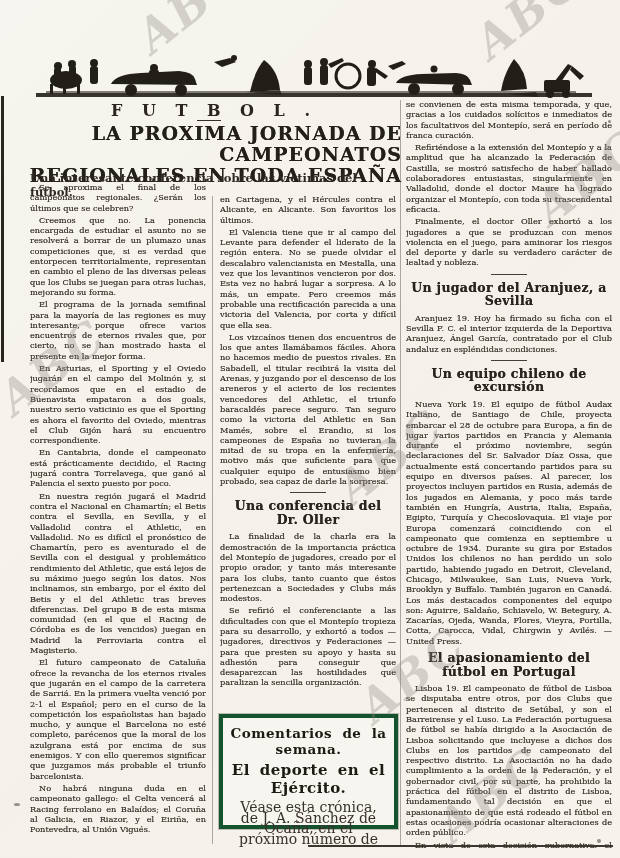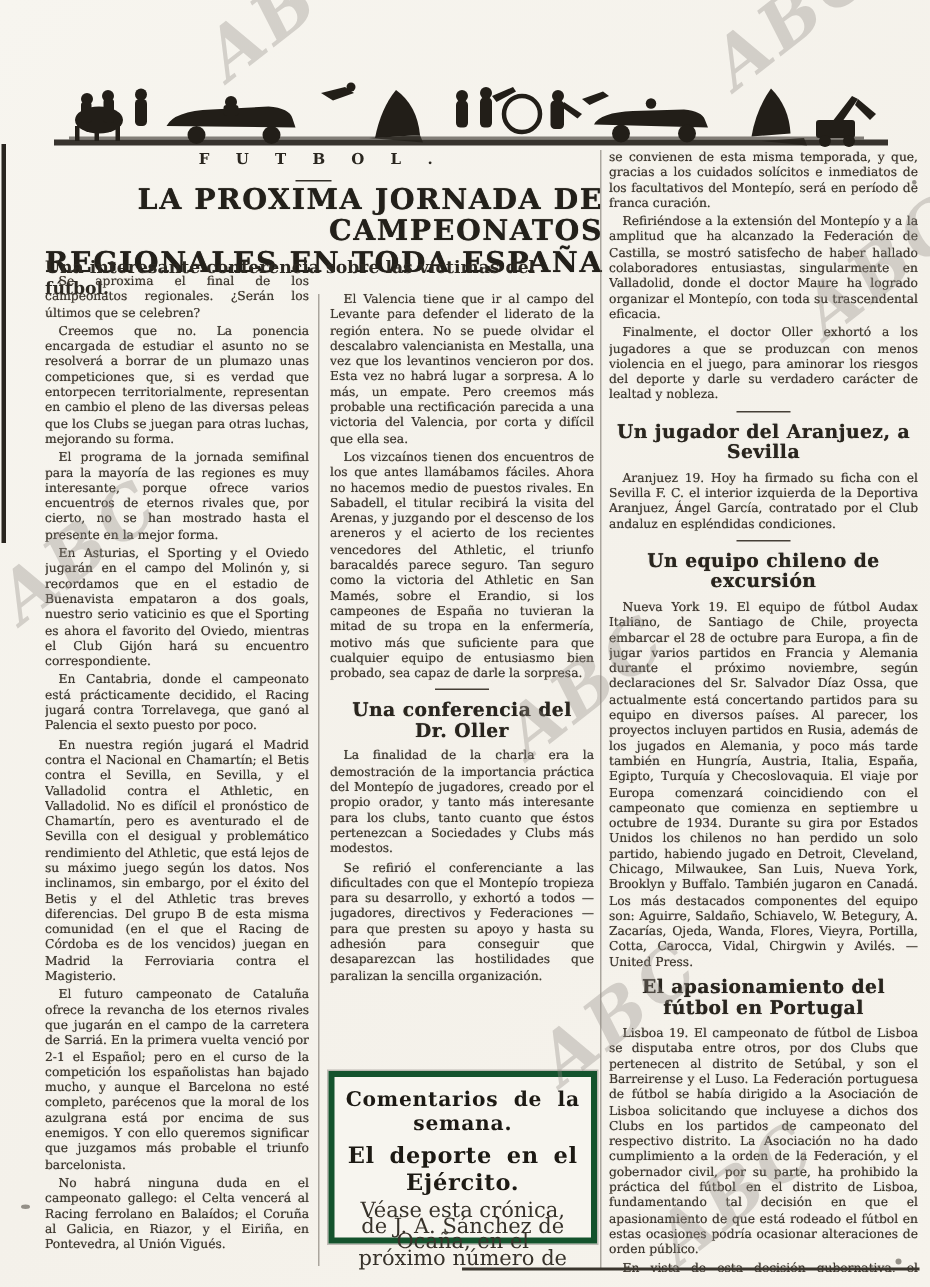--- a/index.html
+++ b/index.html
@@ -6,21 +6,21 @@
   body{
     width:620px;height:858px;position:relative;overflow:hidden;
     background:linear-gradient(135deg,#f7f5ef 0%,#f4f1ea 55%,#f6f3ec 100%);
     font-family:"DejaVu Serif", serif;color:#3c372f;
   }
   .page{position:absolute;inset:0;}
   
   .frieze{position:absolute;left:36px;top:54px;width:556px;height:46px;}
   .section-title{
     position:absolute;left:30px;top:101px;width:368px;text-align:center;
-    font-size:10px;font-weight:bold;letter-spacing:7px;color:#2a261f;
+    font-size:16px;font-weight:bold;letter-spacing:7px;color:#2a261f;
   }
   .title-rule{position:absolute;left:197px;top:120px;width:24px;border-top:1.6px solid #332f28;}
   .headline{
     position:absolute;left:28px;top:123px;width:374px;text-align:right;
     font-size:19px;line-height:21px;font-weight:bold;letter-spacing:1px;color:#23201a;
     text-shadow:0 0 .5px rgba(35,32,26,.85);
   }
   .subtitle{
     position:absolute;left:30px;top:171px;width:370px;text-align:left;
     font-size:11.5px;font-weight:bold;color:#2d2922;
@@ -143,20 +143,21 @@
     <p>El programa de la jornada semifinal para la mayoría de las regiones es muy interesante, porque ofrece varios encuentros de eternos rivales que, por cierto, no se han mostrado hasta el presente en la mejor forma.</p>
     <p>En Asturias, el Sporting y el Oviedo jugarán en el campo del Molinón y, si recordamos que en el estadio de Buenavista empataron a dos goals, nuestro serio vaticinio es que el Sporting es ahora el favorito del Oviedo, mientras el Club Gijón hará su encuentro correspondiente.</p>
     <p>En Cantabria, donde el campeonato está prácticamente decidido, el Racing jugará contra Torrelavega, que ganó al Palencia el sexto puesto por poco.</p>
     <p>En nuestra región jugará el Madrid contra el Nacional en Chamartín; el Betis contra el Sevilla, en Sevilla, y el Valladolid contra el Athletic, en Valladolid. No es difícil el pronóstico de Chamartín, pero es aventurado el de Sevilla con el desigual y problemático rendimiento del Athletic, que está lejos de su máximo juego según los datos. Nos inclinamos, sin embargo, por el éxito del Betis y el del Athletic tras breves diferencias. Del grupo B de esta misma comunidad (en el que el Racing de Córdoba es de los vencidos) juegan en Madrid la Ferroviaria contra el Magisterio.</p>
     <p>El futuro campeonato de Cataluña ofrece la revancha de los eternos rivales que jugarán en el campo de la carretera de Sarriá. En la primera vuelta venció por 2-1 el Español; pero en el curso de la competición los españolistas han bajado mucho, y aunque el Barcelona no esté completo, parécenos que la moral de los azulgrana está por encima de sus enemigos. Y con ello queremos significar que juzgamos más probable el triunfo barcelonista.</p>
     <p>No habrá ninguna duda en el campeonato gallego: el Celta vencerá al Racing ferrolano en Balaídos; el Coruña al Galicia, en Riazor, y el Eiriña, en Pontevedra, al Unión Vigués.</p>
 
   </div>
 
   <div class="col col2">
+    <p class="noindent">en Cartagena, y el Hércules contra el Alicante, en Alicante. Son favoritos los últimos.</p>
     <p>El Valencia tiene que ir al campo del Levante para defender el liderato de la región entera. No se puede olvidar el descalabro valencianista en Mestalla, una vez que los levantinos vencieron por dos. Esta vez no habrá lugar a sorpresa. A lo más, un empate. Pero creemos más probable una rectificación parecida a una victoria del Valencia, por corta y difícil que ella sea.</p>
     <p>Los vizcaínos tienen dos encuentros de los que antes llamábamos fáciles. Ahora no hacemos medio de puestos rivales. En Sabadell, el titular recibirá la visita del Arenas, y juzgando por el descenso de los areneros y el acierto de los recientes vencedores del Athletic, el triunfo baracaldés parece seguro. Tan seguro como la victoria del Athletic en San Mamés, sobre el Erandio, si los campeones de España no tuvieran la mitad de su tropa en la enfermería, motivo más que suficiente para que cualquier equipo de entusiasmo bien probado, sea capaz de darle la sorpresa.</p>
     <div class="divider"></div>
     <div class="sec-head">Una conferencia del Dr. Oller</div>
     <p>La finalidad de la charla era la demostración de la importancia práctica del Montepío de jugadores, creado por el propio orador, y tanto más interesante para los clubs, tanto cuanto que éstos pertenezcan a Sociedades y Clubs más modestos.</p>
     <p>Se refirió el conferenciante a las dificultades con que el Montepío tropieza para su desarrollo, y exhortó a todos — jugadores, directivos y Federaciones — para que presten su apoyo y hasta su adhesión para conseguir que desaparezcan las hostilidades que paralizan la sencilla organización.</p>
 
   </div>
 
   <div class="adbox">

